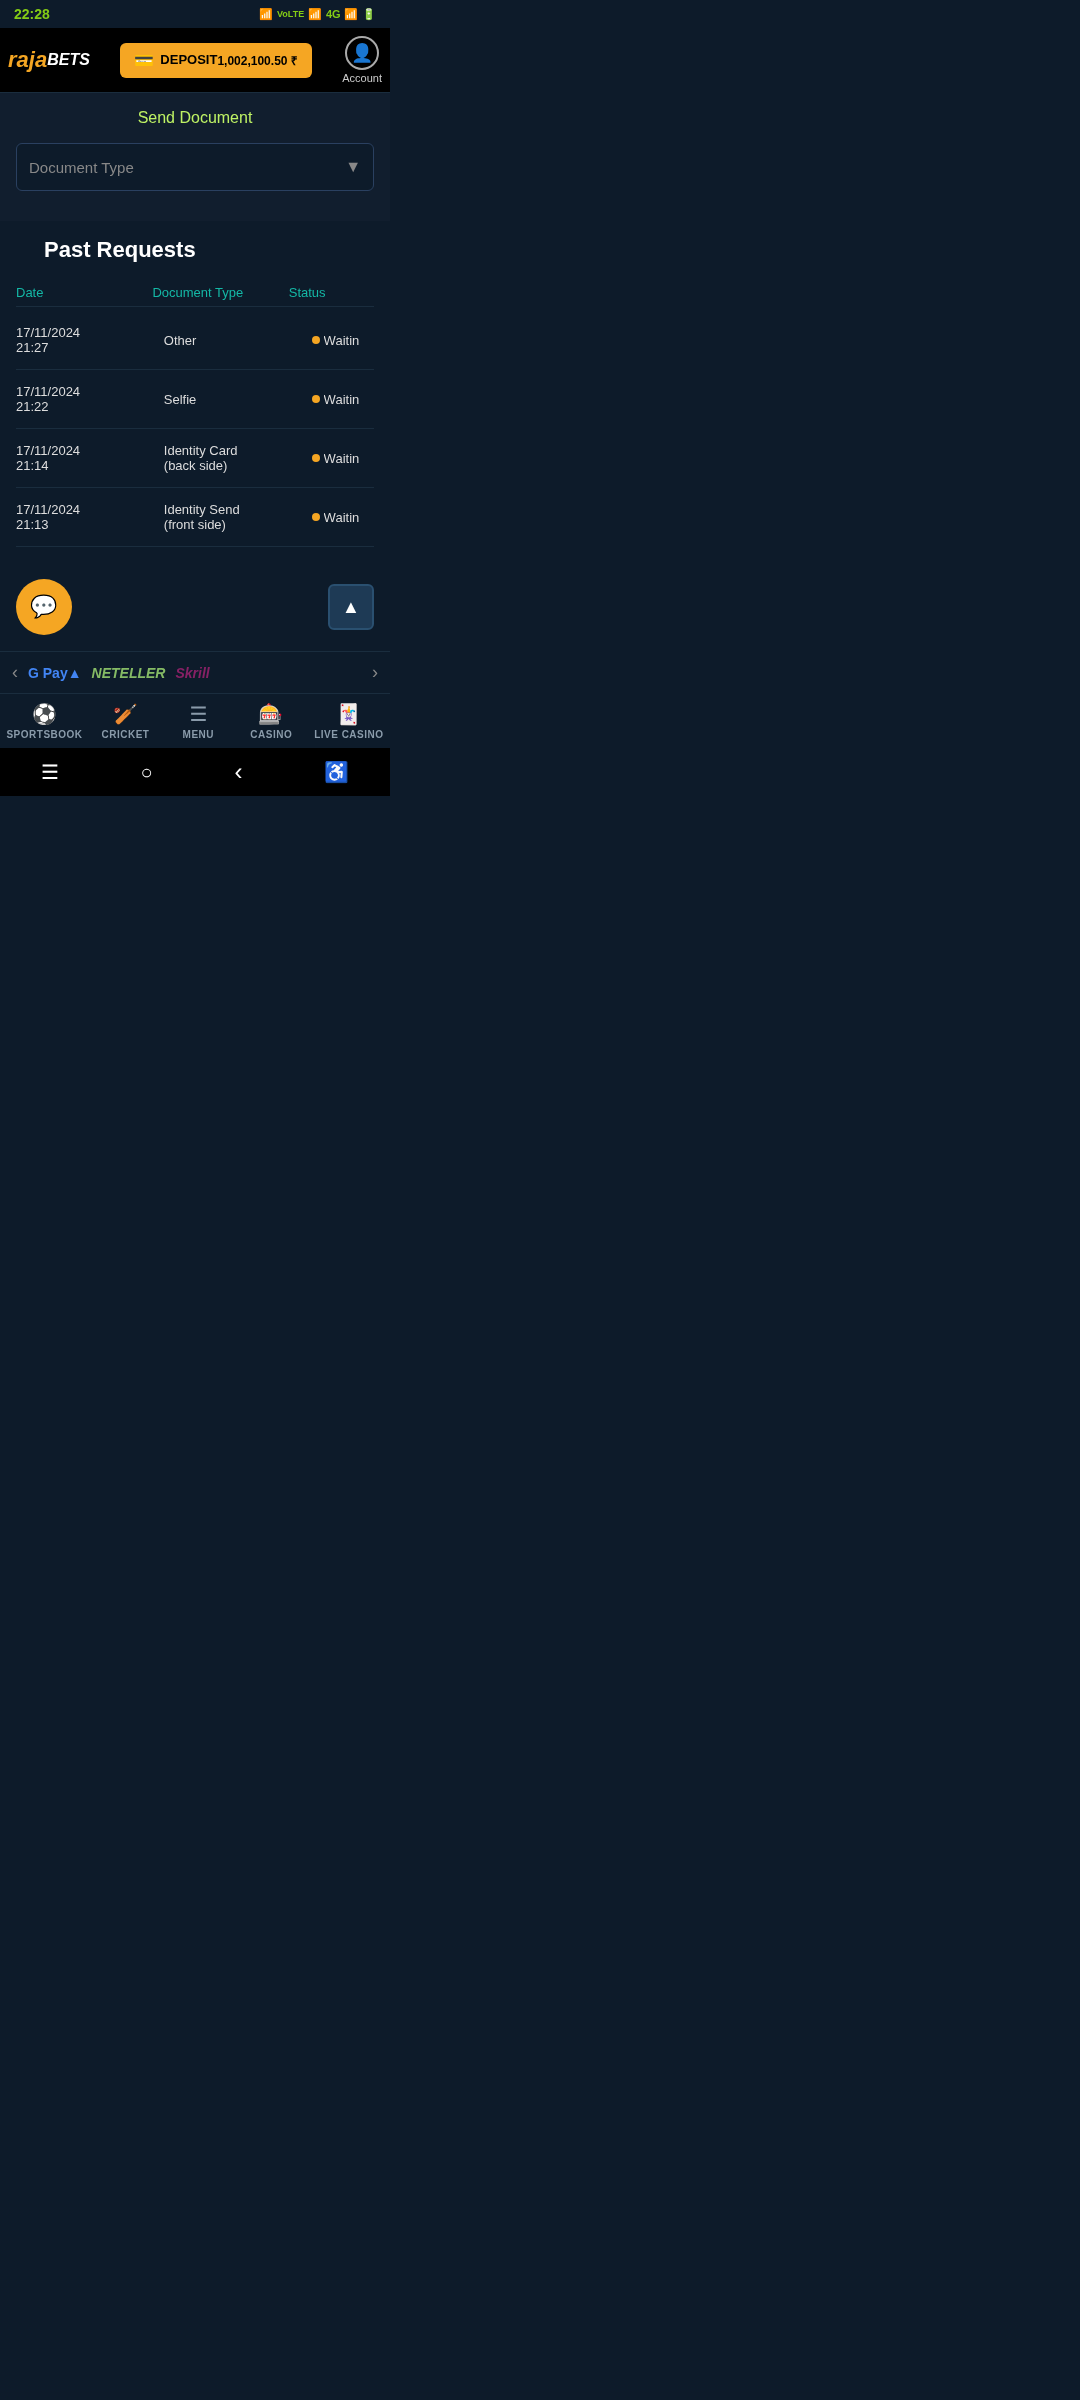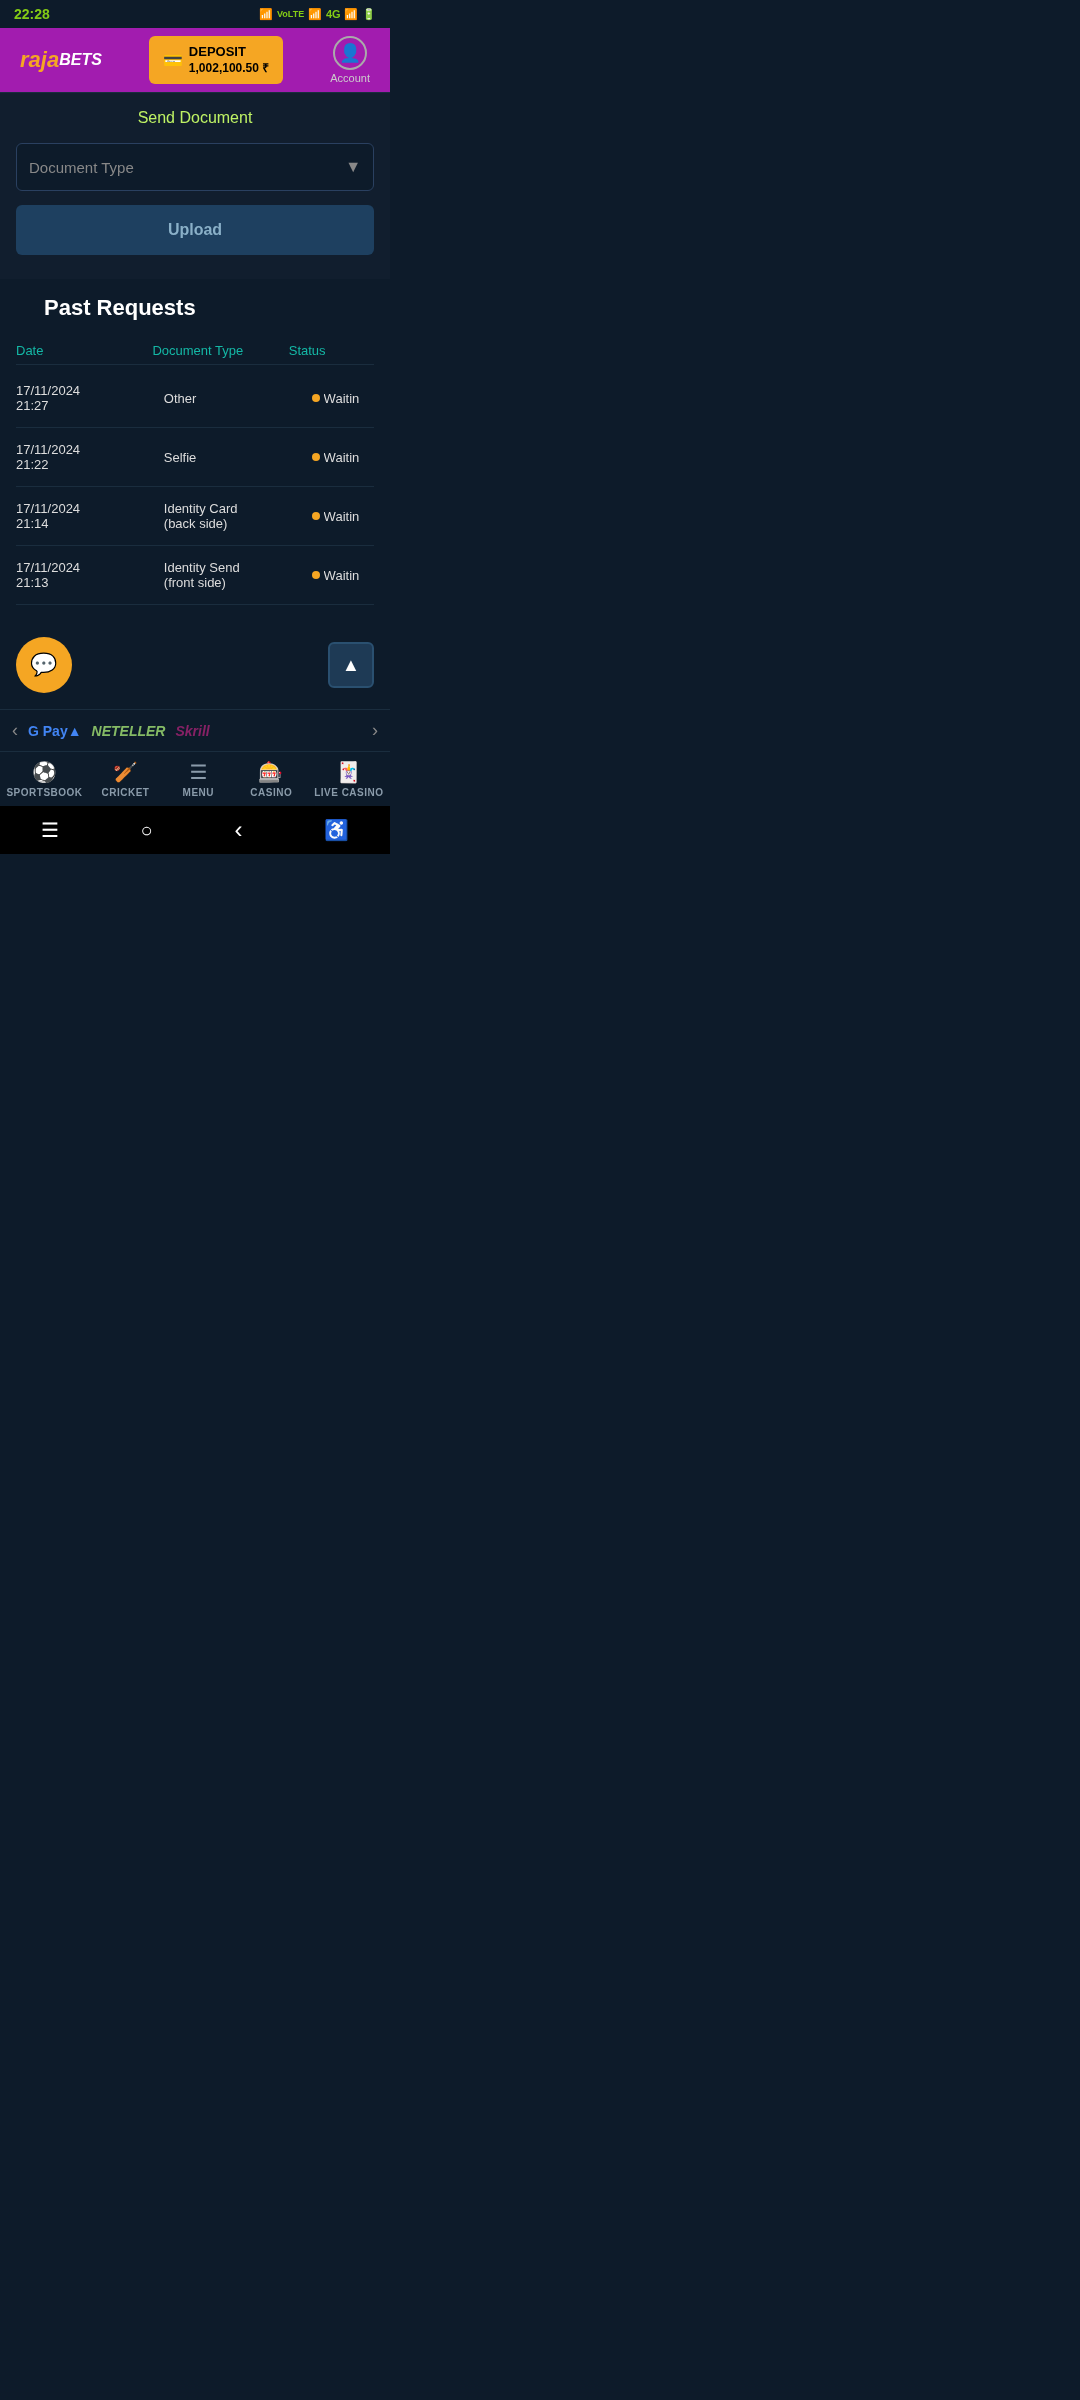--- a/index.html
+++ b/index.html
@@ -23,25 +23,25 @@
       padding: 6px 14px;
       font-size: 13px;
       font-weight: bold;
       color: #84cc16;
     }
     .status-left { font-size: 14px; font-weight: 700; }
     .status-right { display: flex; gap: 4px; align-items: center; font-size: 11px; }
 
     
     .header {
-      background-color: #a21caf;
+      background-color: #000000;
       display: flex;
       align-items: center;
       justify-content: space-between;
-      padding: 8px 20px;
+      padding: 8px 8px;
       border-bottom: 1px solid #1a2d3e;
     }
     .logo {
       display: flex;
       align-items: center;
     }
     .logo-raja {
       color: #f5a623;
       font-size: 22px;
       font-weight: 900;
@@ -57,21 +57,21 @@
       background-color: #f5a623;
       border: none;
       border-radius: 6px;
       padding: 8px 14px;
       display: flex;
       align-items: center;
       gap: 6px;
       cursor: pointer;
     }
     .deposit-btn .dep-icon { font-size: 16px; }
-    .deposit-btn .dep-text { display: flex; flex-direction: column; align-items: flex-start; }
+    .deposit-btn .dep-text { display: flex; flex-direction: row; align-items: flex-start; }
     .deposit-btn .dep-label { font-size: 13px; font-weight: 800; color: #000; }
     .deposit-btn .dep-amount { font-size: 12px; font-weight: 700; color: #000; }
     .account-btn {
       display: flex;
       flex-direction: column;
       align-items: center;
       background: none;
       border: none;
       color: #fff;
       cursor: pointer;
@@ -340,21 +340,20 @@
 
 <div class="main-content">
   <div class="section-title">Send Document</div>
 
 
   <div class="doc-type-select">
     <span>Document Type</span>
     <span class="chevron-down">▼</span>
   </div>
 
-  <button class="upload-btn">Upload</button>
 </div>
 
 <div class="past-requests">
   <div class="past-requests-title">Past Requests</div>
 
   <div class="table-header">
     <span>Date</span>
     <span>Document Type</span>
     <span>Status</span>
   </div>

